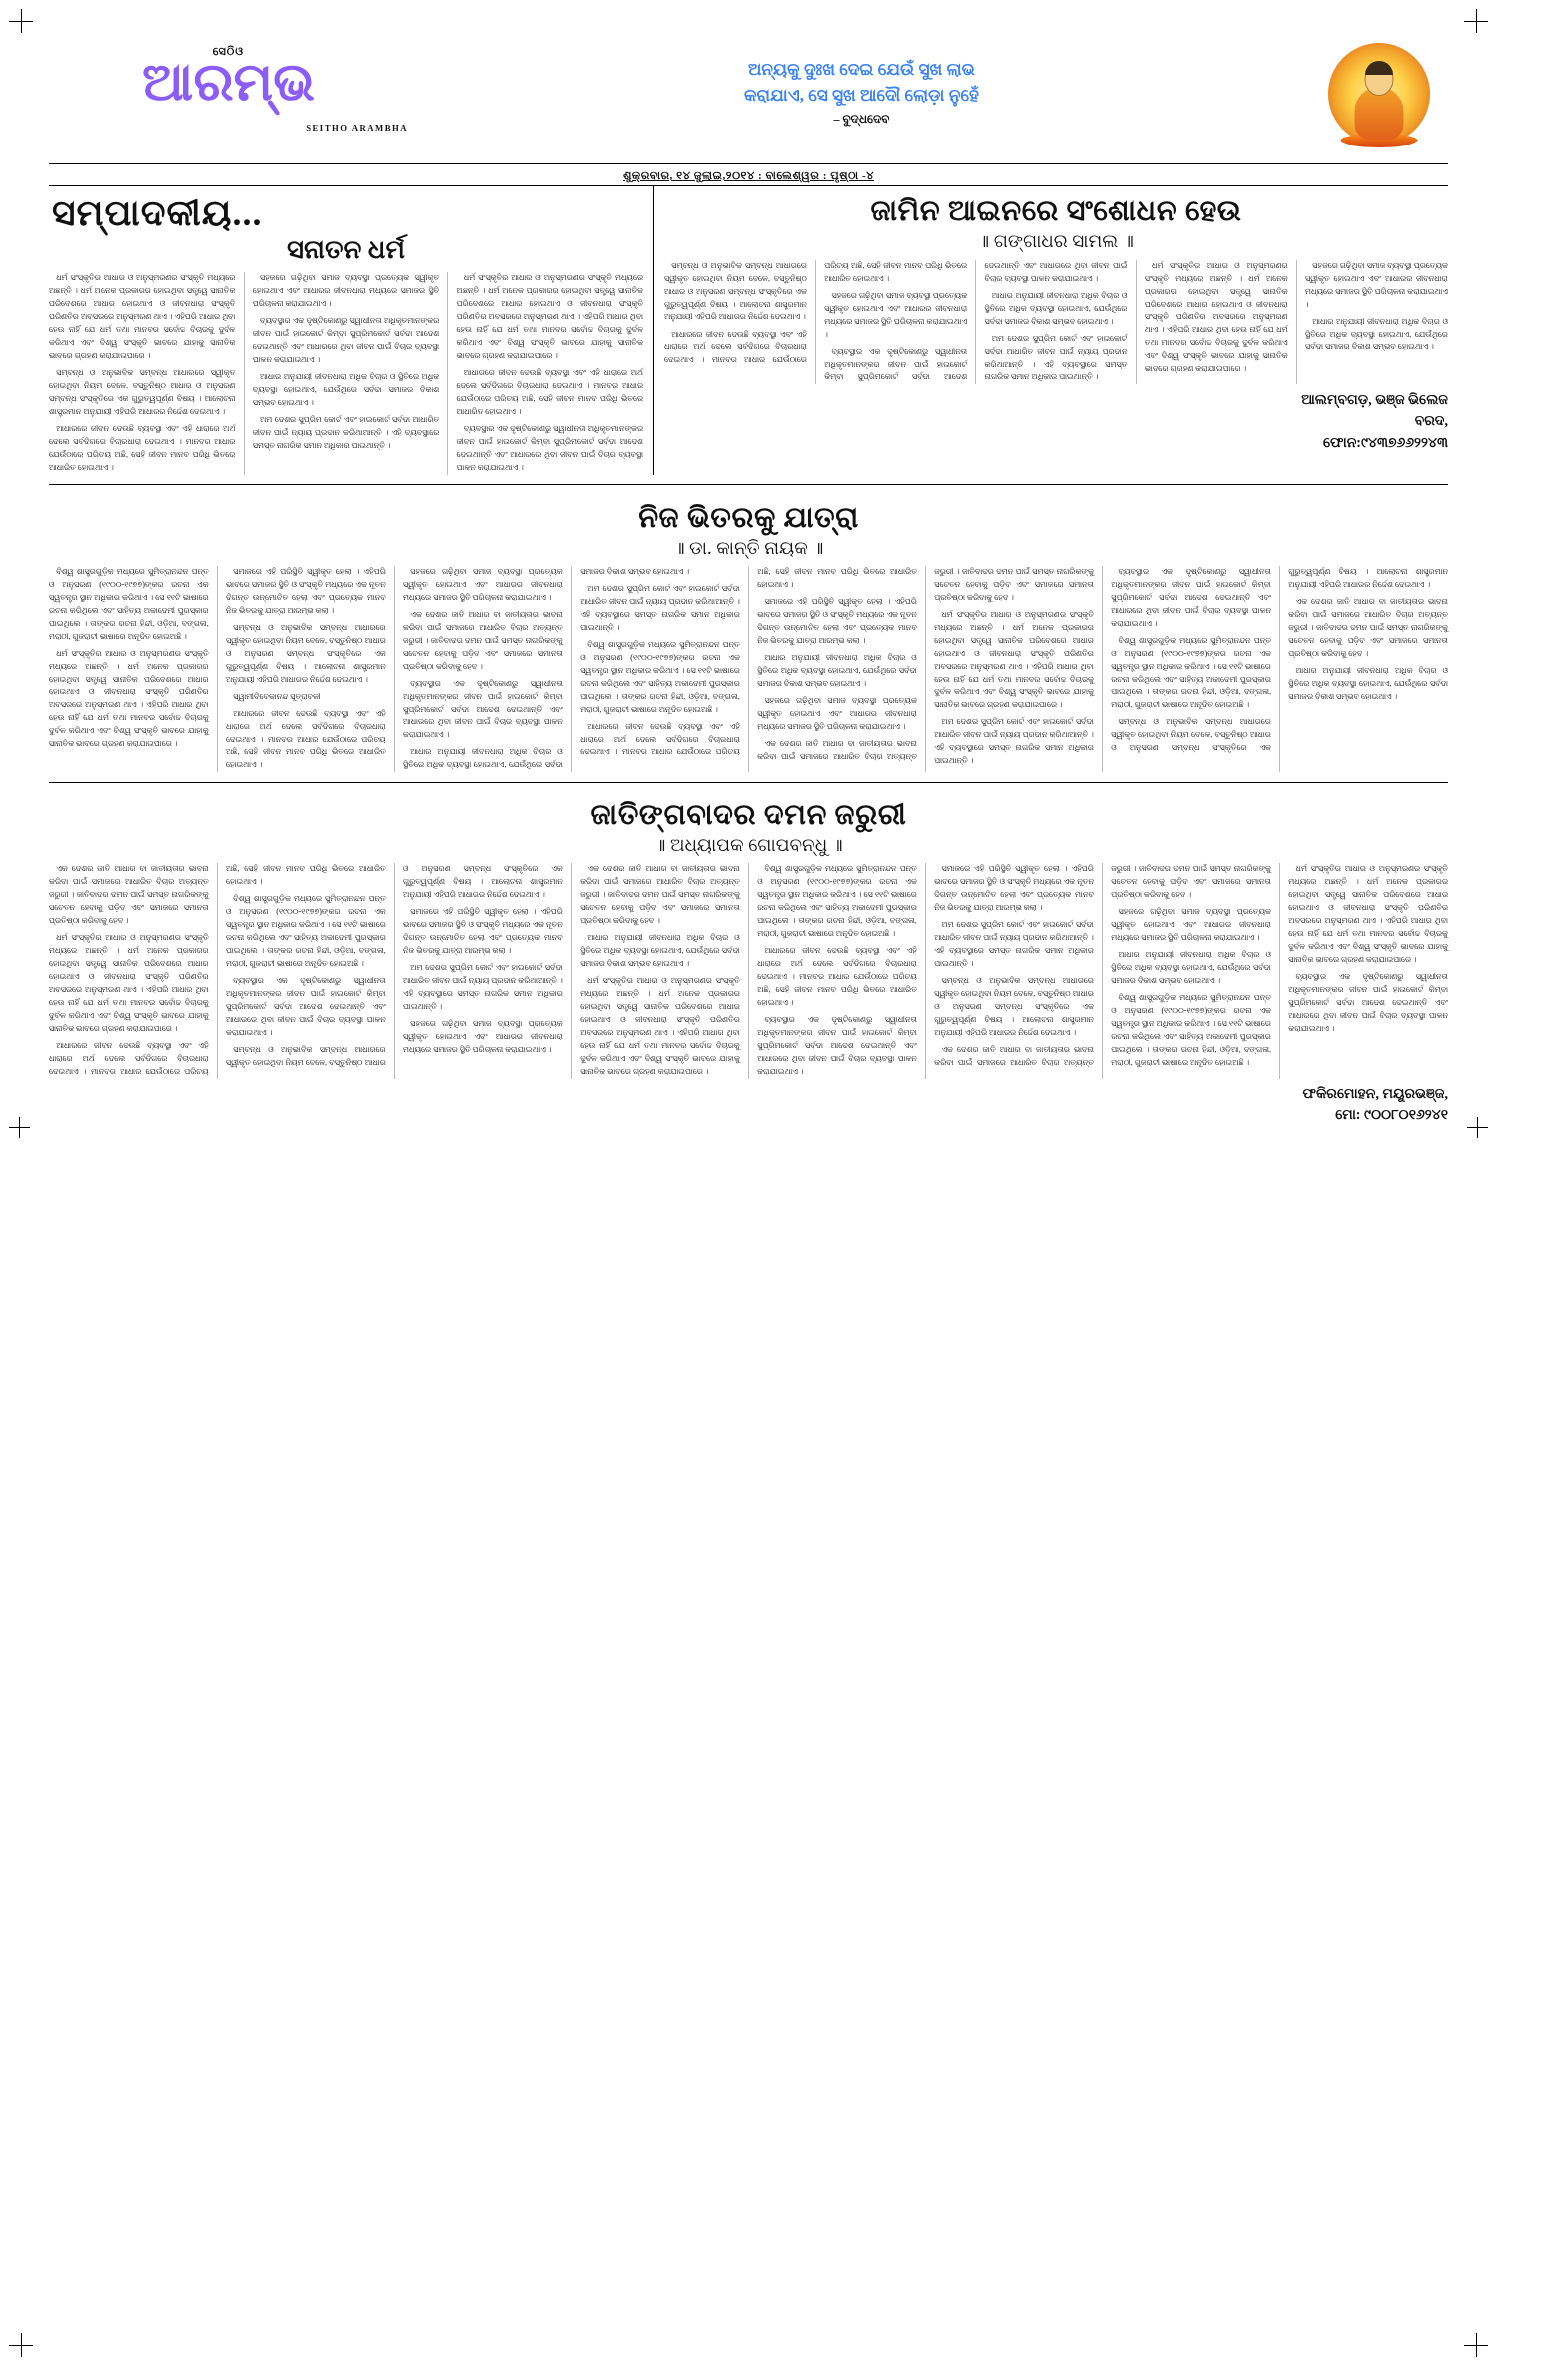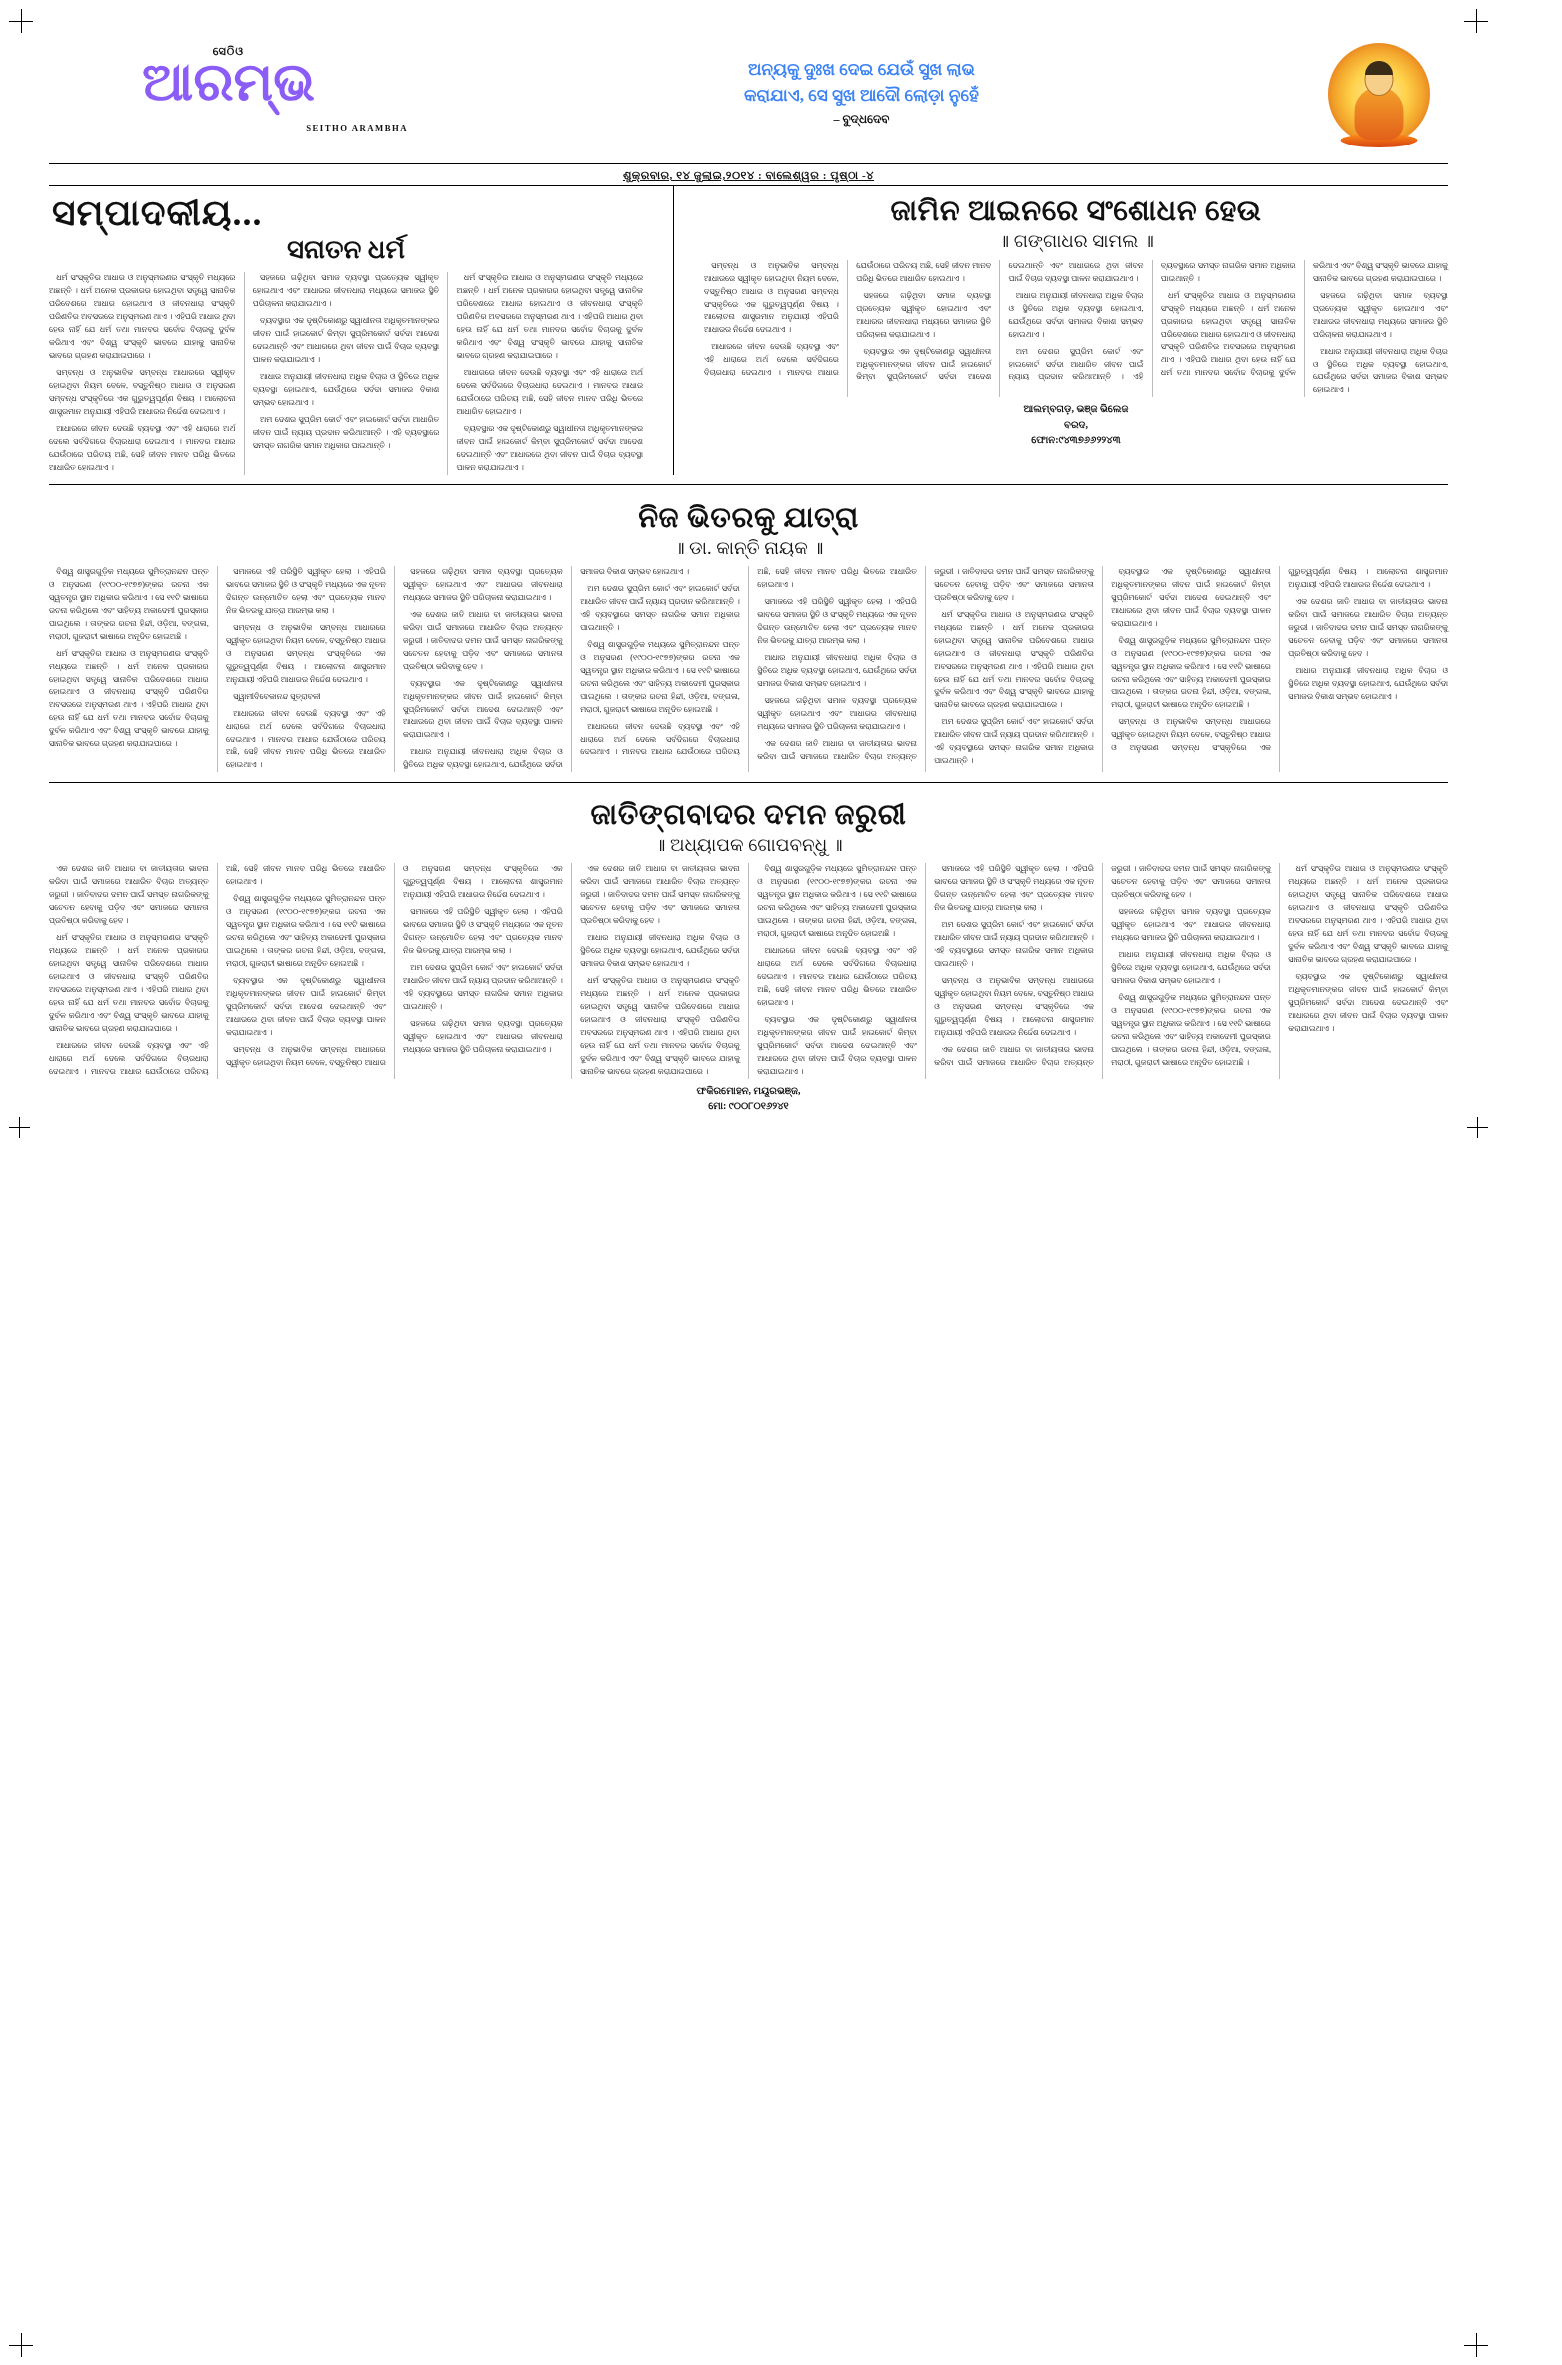--- a/index.html
+++ b/index.html
@@ -110,34 +110,34 @@
     text-align:justify;
     font-size:8px;
     line-height:1.62;
     -webkit-hyphens:auto;hyphens:auto;
   }
   .cols p{margin:0 0 4.1px 0;text-indent:7.2px;}
   .c8{column-count:8;}
   .colrule{column-rule:0.5px solid #bbb;}
 
   
-  .top-section{display:flex;gap:30px;align-items:flex-start;}
+  .top-section{display:flex;gap:10px;align-items:flex-start;}
   .edit-block{width:594px;}
   .edit-title{
     font-size:36px;font-weight:bold;letter-spacing:1px;margin:6.1px 0 1px 3.1px;
   }
   .edit-sub{
     text-align:center;font-size:26px;font-weight:bold;margin:1px 0 7.2px 0;
   }
   .vdiv{width:1px;background:#000;align-self:stretch;}
   .right-block{flex:1;}
 
   .hr-thick{border-top:1.5px solid #000;margin:9.2px 0 0 0;}
 
-  .sig-right{text-align:center;font-size:10px;font-weight:bold;line-height:1.55;margin-top:4.1px;}
+  .sig-right{text-align:right;font-size:14px;font-weight:bold;line-height:1.55;margin-top:4.1px;}
 </style>
 </head>
 <body>
 
 <div class="page">
 
   <div class="crop tl">
       <div class="h"></div>
       <div class="v"></div>
     </div>

